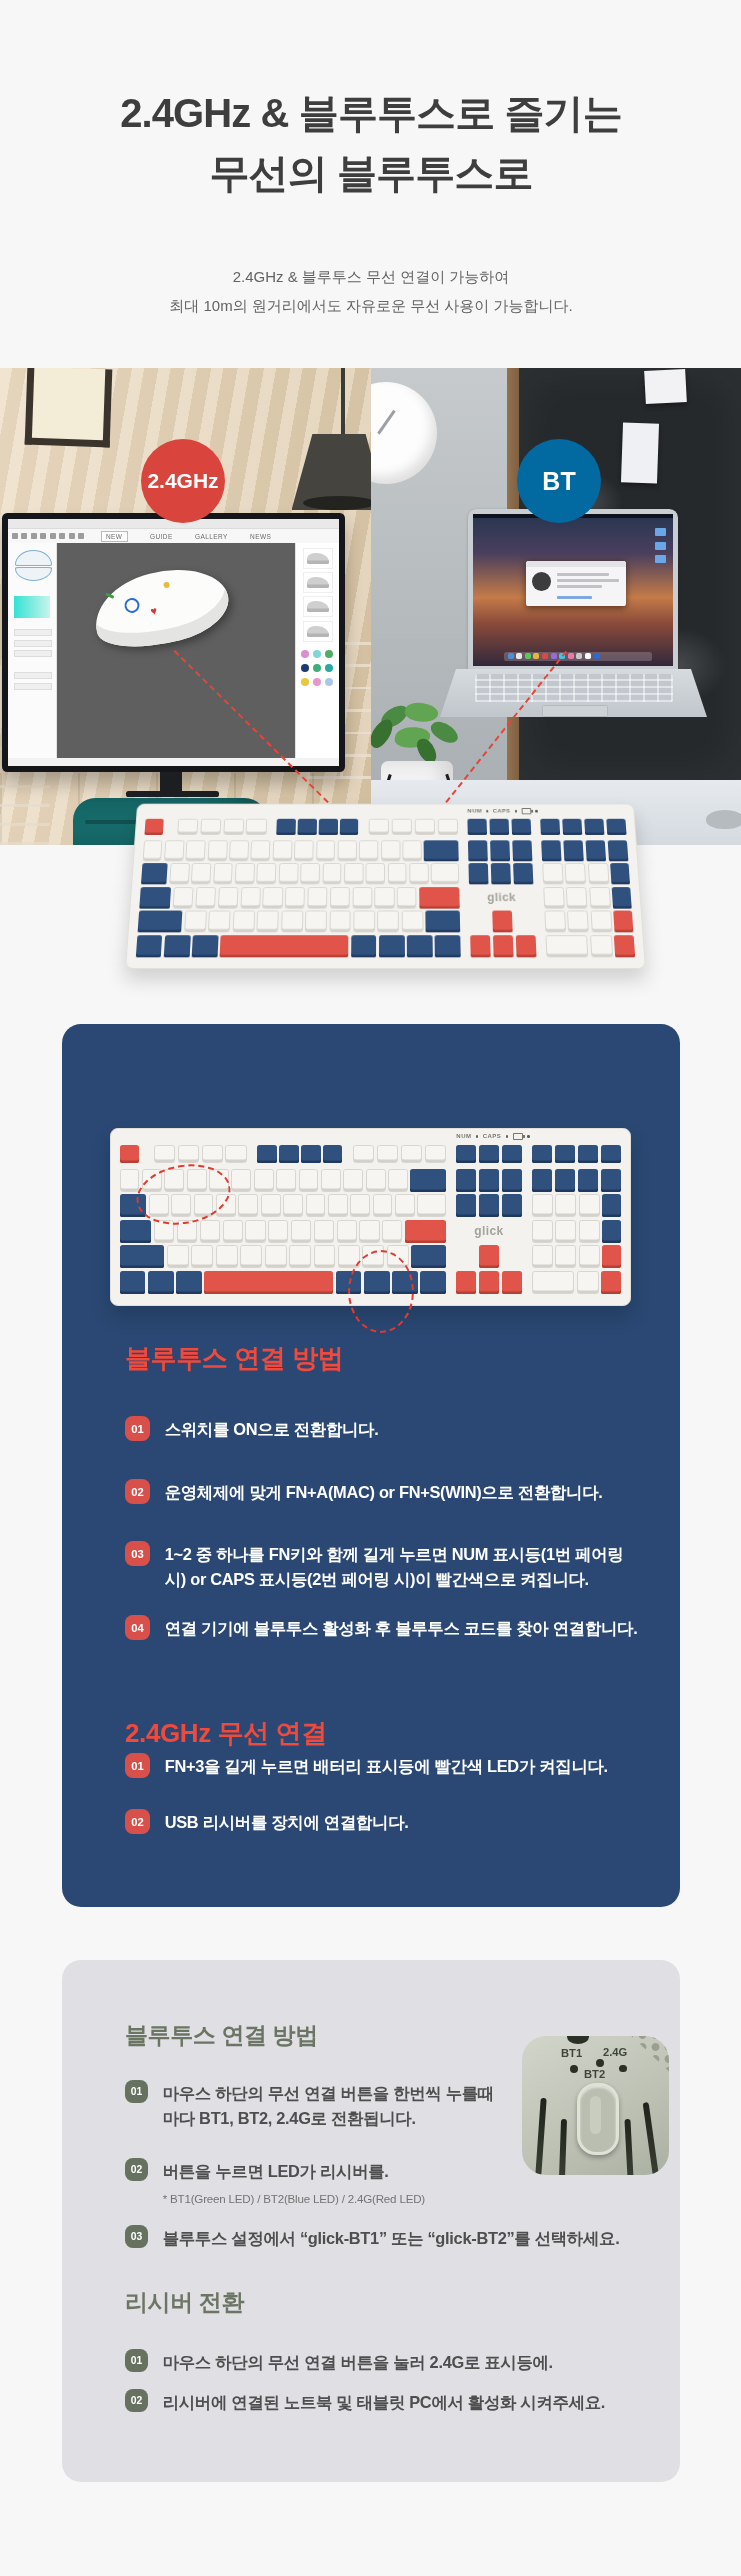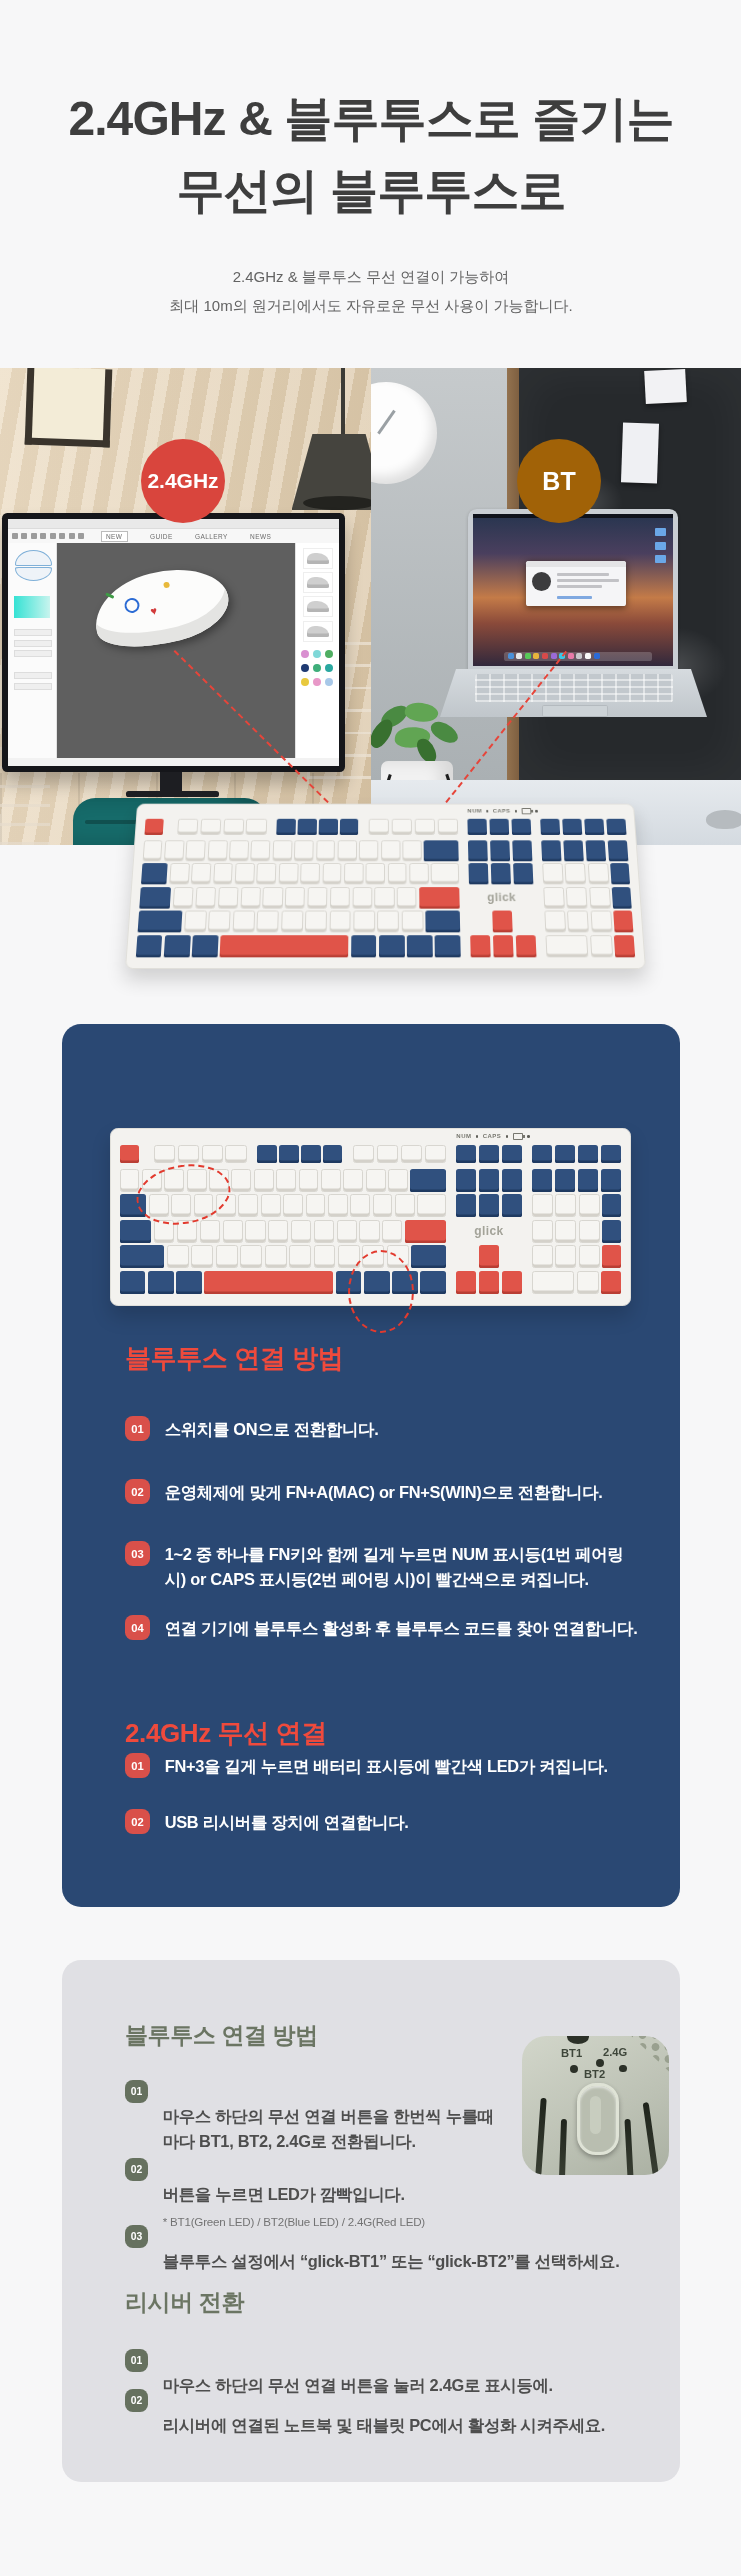--- a/index.html
+++ b/index.html
@@ -1,20 +1,20 @@
 <!DOCTYPE html>
 <html style="font-size:14px"><head>
 <meta charset="utf-8">
 <style>
   html,body{margin:0;padding:0;background:#ffffff;}
   .page{position:relative;width:742px;height:2576px;margin:0 auto;background:#f7f7f8;
         font-family:"Liberation Sans",sans-serif;overflow:hidden;}
   
   .title-block{position:absolute;top:83px;left:0;width:742px;text-align:center;}
-  .title-block h1{margin:0;font-size:48px;line-height:1.5;font-weight:800;color:#3e3e3e;letter-spacing:-0.9px;}
+  .title-block h1{margin:0;font-size:40px;line-height:1.5;font-weight:800;color:#3e3e3e;letter-spacing:-0.9px;}
   .subtitle{position:absolute;top:262px;left:0;width:742px;text-align:center;
             font-size:15px;line-height:1.95;color:#636363;font-weight:500;}
   
   .photos{position:absolute;top:368px;left:0;width:742px;height:477px;z-index:1;}
   .photo{position:absolute;top:0;height:477px;overflow:hidden;}
   .photo-left{left:0;width:371px;background:linear-gradient(100deg,#ecdcc2,#e4d2b6 45%,#d9c4a4);}
   .photo-right{left:371px;width:371px;background:linear-gradient(#c3c7ca,#b0b5b8);}
   
   .wall-streak{position:absolute;left:0;top:0;width:100%;height:100%;
      background:repeating-linear-gradient(100deg,rgba(255,255,255,.25) 0 12px,rgba(0,0,0,.03) 12px 26px);}
@@ -158,21 +158,21 @@
      display:flex;align-items:center;justify-content:center;font-size:11.2px;font-weight:700;color:#fff;}
   .navy-panel .step-badge{background:#d9504a;}
   .step-body{flex:1;}
   .step-text{margin:0;font-size:16.4px;line-height:1.55;font-weight:700;color:#ffffff;letter-spacing:-0.3px;}
   .step-note{margin:6px 0 0;font-size:12.5px;line-height:1.5;font-weight:600;color:#f2f4f8;opacity:.95;letter-spacing:-0.2px;}
   
   .gray-panel{top:1960px;height:522px;}
   .gray-panel .sec-h{font-size:23px;color:#6b7563;letter-spacing:-0.4px;}
   .gray-panel .step{right:173px;}
   .gray-panel .step-badge{background:#66715f;width:23px;height:23px;border-radius:7.8px;font-size:10.4px;}
-  .gray-panel .step-text{color:#4e4e4e;font-weight:600;margin-top:23px;}
+  .gray-panel .step-text{color:#4e4e4e;font-weight:600;}
   .gray-panel .step-note{color:#6e6e6e;font-weight:500;font-size:11.6px;}
   
   .mouse-img{position:absolute;left:460px;top:76px;width:147px;height:139px;border-radius:24px;overflow:hidden;
      background:linear-gradient(150deg,#d2d6ca,#bcc1b4 60%,#aab0a2);}
   .honey{position:absolute;right:-7px;top:-7px;width:79px;height:79px;
      background-image:radial-gradient(circle 4.3px,#99a08f 3.5px,transparent 4.3px);background-size:13px 12px;
      clip-path:polygon(34% 0,100% 0,100% 62%);}
   .m-label{position:absolute;font-size:11.2px;font-weight:700;color:#3e463a;}
   .m-dot{position:absolute;width:7.8px;height:7.8px;border-radius:50%;background:#2c3128;}
   .m-screw{position:absolute;left:45px;top:-6px;width:22.4px;height:14px;border-radius:50%;background:#2c3128;}
@@ -339,21 +339,21 @@
         <div class="deck-keys"></div>
         <div class="deck-pad"></div>
       </div>
     </div>
   </div>
 
   <div class="dash dashA"></div>
   <div class="dash dashB"></div>
 
   <div class="circle-badge badge-24g" style="background: rgb(217, 69, 61);">2.4GHz</div>
-  <div class="circle-badge badge-bt" style="background: #a16207;">BT</div>
+  <div class="circle-badge badge-bt" style="background: #0369a1;">BT</div>
 
   <div class="hero-shadow"></div>
   <div class="kb hero-kb">
       <div class="kb-zone" style="width: 328px;">
         <div class="kb-row kb-frow">
           <div class="kb-key kb-r" style="flex: 1 1 0px;"></div>
           <div class="kb-gap" style="flex: 0.5 0.5 0px;"></div>
           <div class="kb-key kb-w" style="flex: 1 1 0px;"></div>
           <div class="kb-key kb-w" style="flex: 1 1 0px;"></div>
           <div class="kb-key kb-w" style="flex: 1 1 0px;"></div>
@@ -742,21 +742,21 @@
 
     <div class="step" style="top:121px">
       <span class="step-badge">01</span>
       <div class="step-body">
           <p class="step-text">마우스 하단의 무선 연결 버튼을 한번씩 누를때마다 BT1, BT2, 2.4G로 전환됩니다.</p>
         </div>
     </div>
     <div class="step" style="top:199px">
       <span class="step-badge">02</span>
       <div class="step-body">
-        <p class="step-text">버튼을 누르면 LED가 깜빡입니다.</p>
+        <p class="step-text">버튼을 누르면 LED가 리시버를.</p>
         <p class="step-note">* BT1(Green LED) / BT2(Blue LED) / 2.4G(Red LED)</p>
       </div>
     </div>
     <div class="step" style="top:266px;right:35px">
       <span class="step-badge">03</span>
       <div class="step-body">
           <p class="step-text">블루투스 설정에서 “glick-BT1” 또는 “glick-BT2”를 선택하세요.</p>
         </div>
     </div>
 

